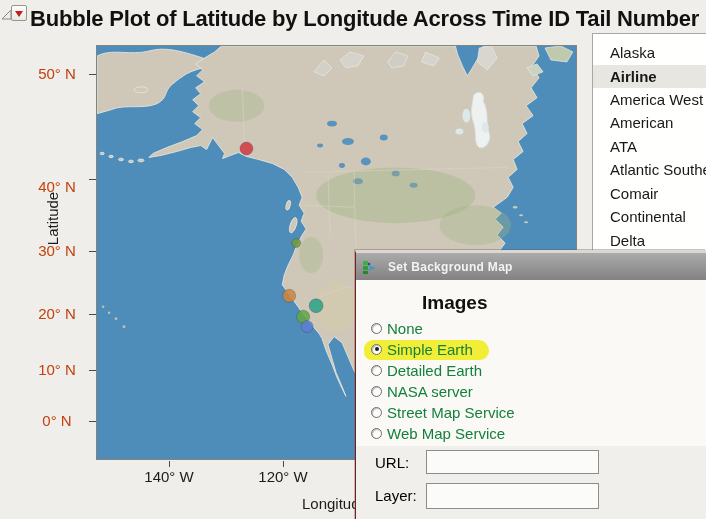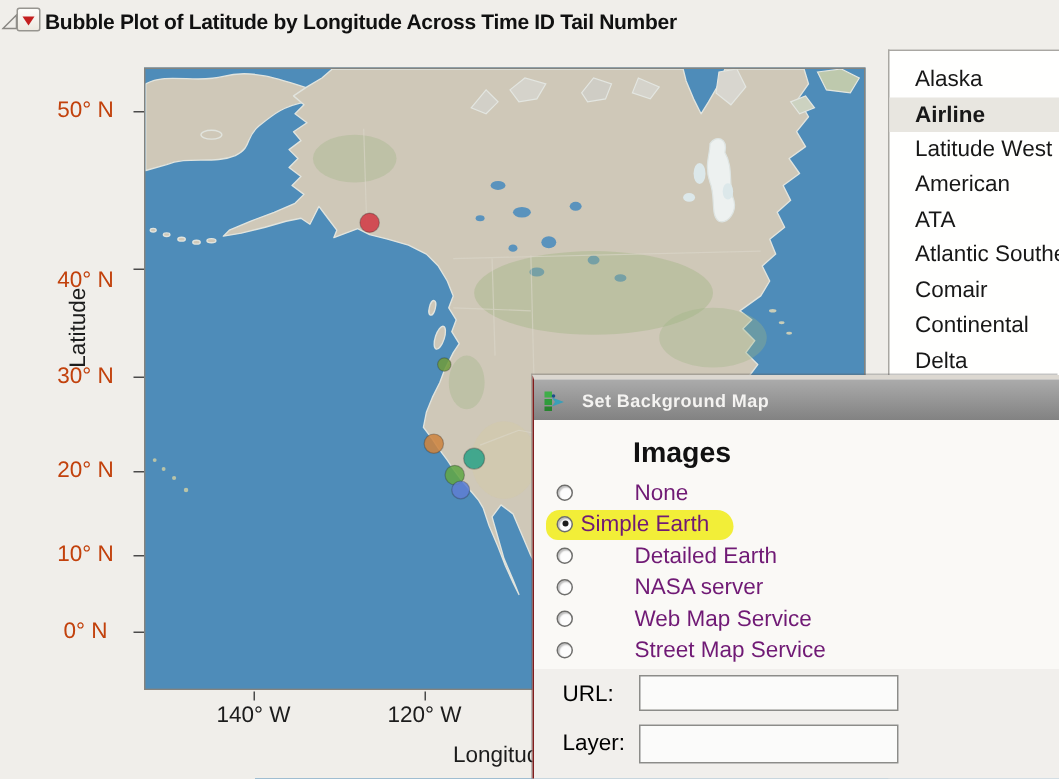--- a/index.html
+++ b/index.html
@@ -12,21 +12,21 @@
   }
   
   .hdr-disclosure { position:absolute; left:1px; top:9px; width:11px; height:11px; }
   .hdr-redbtn {
     position:absolute; left:11px; top:5px; width:16px; height:16px;
     background:linear-gradient(#fdfcf9,#ece8e0);
     border:1px solid #979590; border-radius:2px;
     display:flex; align-items:center; justify-content:center;
   }
   .red-tri { width:0; height:0; border-left:4px solid transparent; border-right:4px solid transparent; border-top:6px solid #c41e1e; margin-top:1px; }
-  .page-title { position:absolute; left:30px; top:6px; font-size:14px; font-weight:bold; letter-spacing:-0.2px; white-space:nowrap; }
+  .page-title { position:absolute; left:30px; top:6px; font-size:22px; font-weight:bold; letter-spacing:-0.2px; white-space:nowrap; }
 
   
   .map-frame {
     position:absolute; left:96px; top:45px; width:481px; height:415px;
     border:1px solid #83837f; background:#4e8cb9;
   }
   .map-frame svg { display:block; }
   .ylab {
     position:absolute; left:12px; top:210px; width:80px; font-size:15px; color:#1c1c1c;
     transform:rotate(-90deg); transform-origin:center; text-align:center;
@@ -56,21 +56,21 @@
   }
   .dlg-titlebar {
     height:27px; background:linear-gradient(#ababab,#828282);
     display:flex; align-items:center; padding-left:6px;
   }
   .dlg-title { color:#f4f3f1; font-size:12px; font-weight:bold; margin-left:10px; letter-spacing:.3px; }
   .dlg-body { position:relative; height:239px; }
   .dlg-white { position:absolute; left:0; top:0; right:0; height:166px; background:#faf9f6; }
   .dlg-images { position:absolute; left:66px; top:12px; font-size:19px; font-weight:bold; }
   .radio-col { position:absolute; left:0; top:38px; right:0; }
-  .radio-row { height:21px; display:flex; align-items:center; padding-left:15px; font-size:15px; color:#701a75;gap:36px; }
+  .radio-row { height:21px; display:flex; align-items:center; padding-left:15px; font-size:15px; color:#15803d; }
   .radio-circ {
     width:11px; height:11px; border-radius:50%; background:#fdfdfd;
     border:1px solid #6e6e6c; box-shadow:inset 1px 1px 1px rgba(0,0,0,.25);
     margin-right:5px; flex:0 0 auto; position:relative;
   }
   .radio-circ.sel::after {
     content:""; position:absolute; left:2.5px; top:2.5px; width:4px; height:4px;
     border-radius:50%; background:#1d1d1d;
   }
   .hl { background:#f2ee38; border-radius:9px 11px 9px 8px; margin-left:-7px;
@@ -209,21 +209,21 @@
         <circle cx="220" cy="261" r="7" fill="#2da287" fill-opacity="0.88" stroke="rgba(40,40,40,0.3)" stroke-width="0.8"></circle>
         <circle cx="207" cy="272" r="6.5" fill="#62a647" fill-opacity="0.88" stroke="rgba(40,40,40,0.3)" stroke-width="0.8"></circle>
         <circle cx="211" cy="282" r="6" fill="#5f7ed2" fill-opacity="0.88" stroke="rgba(40,40,40,0.3)" stroke-width="0.8"></circle>
       </g>
 </svg>
 </div>
 
 <div class="legend">
   <div class="legend-row">Alaska</div>
   <div class="legend-row legend-head">Airline</div>
-  <div class="legend-row">Latitude West</div>
+  <div class="legend-row">America West</div>
   <div class="legend-row">American</div>
   <div class="legend-row">ATA</div>
   <div class="legend-row">Atlantic Southeast</div>
   <div class="legend-row">Comair</div>
   <div class="legend-row">Continental</div>
   <div class="legend-row">Delta</div>
 </div>
 
 <div class="dialog">
   <div class="dlg-titlebar">
@@ -253,25 +253,25 @@
       <div class="radio-row">
         <span class="radio-circ"></span>
         <span>Detailed Earth</span>
       </div>
       <div class="radio-row">
         <span class="radio-circ"></span>
         <span>NASA server</span>
       </div>
       <div class="radio-row">
         <span class="radio-circ"></span>
+        <span>Street Map Service</span>
+      </div>
+      <div class="radio-row">
+        <span class="radio-circ"></span>
         <span>Web Map Service</span>
-      </div>
-      <div class="radio-row">
-        <span class="radio-circ"></span>
-        <span>Street Map Service</span>
       </div>
     </div>
     <div class="field-label" style="top:174px">URL:</div>
     <input class="field-box" style="top: 170px; height: 24px;" value="">
     <div class="field-label" style="top:207px">Layer:</div>
     <input class="field-box" style="top: 203px; height: 26px;" value="">
   </div>
 </div>
 
 </body></html>

